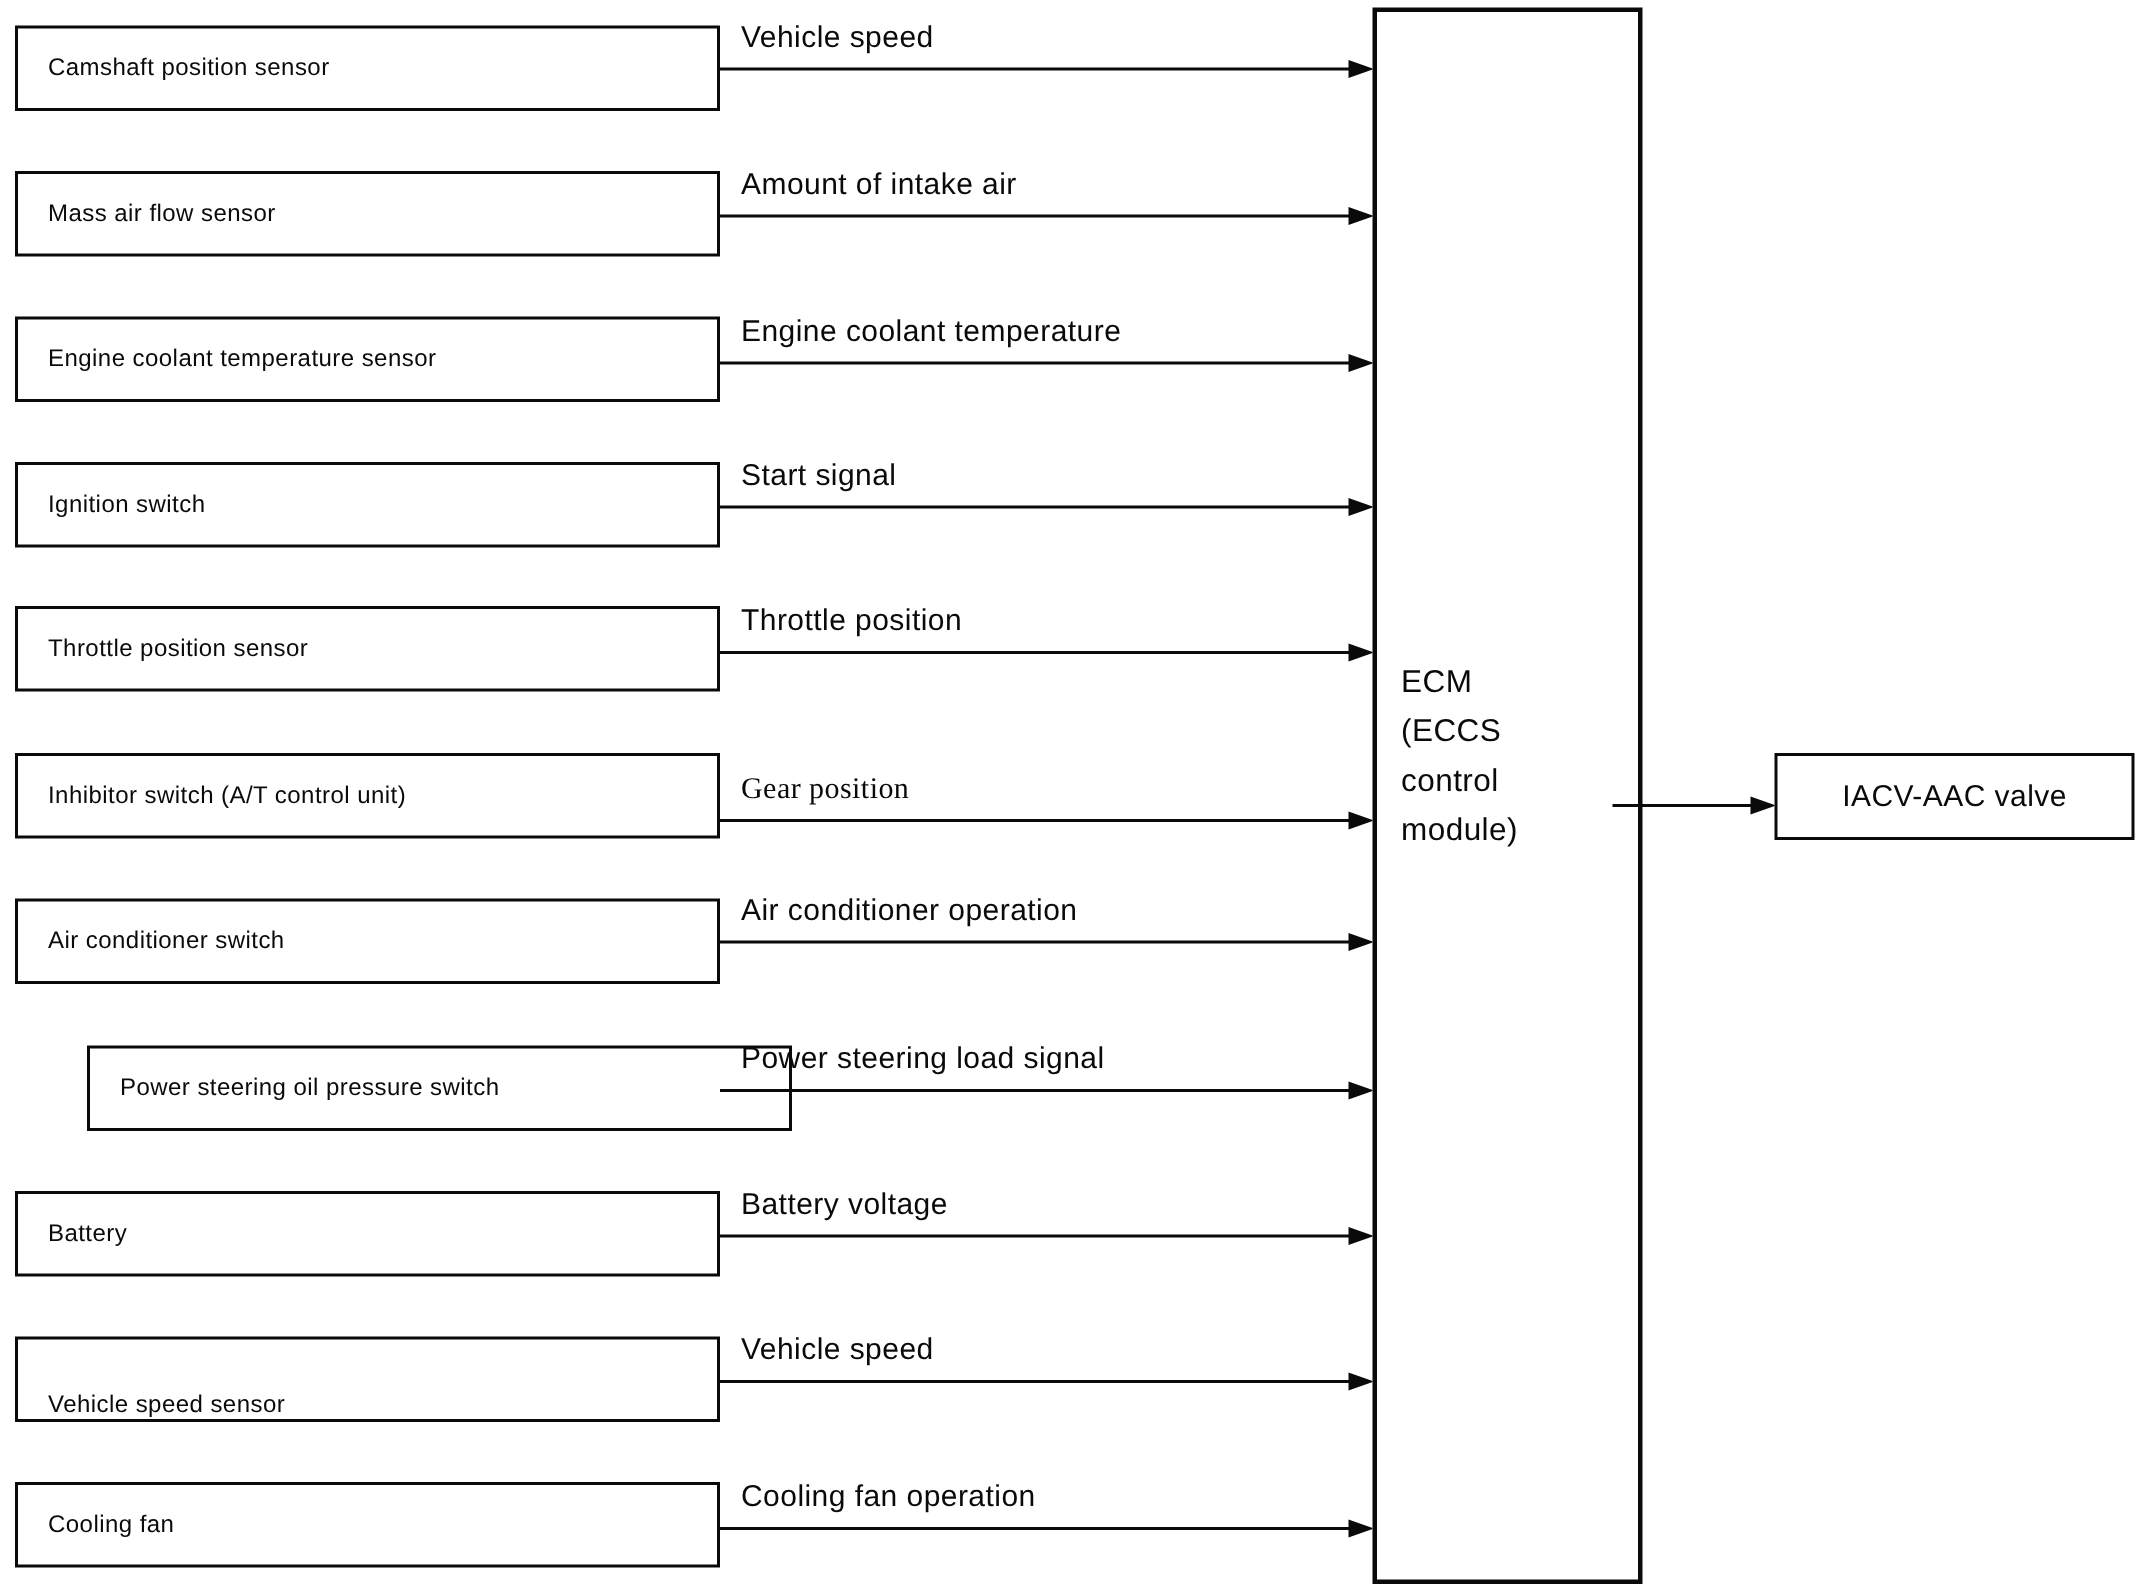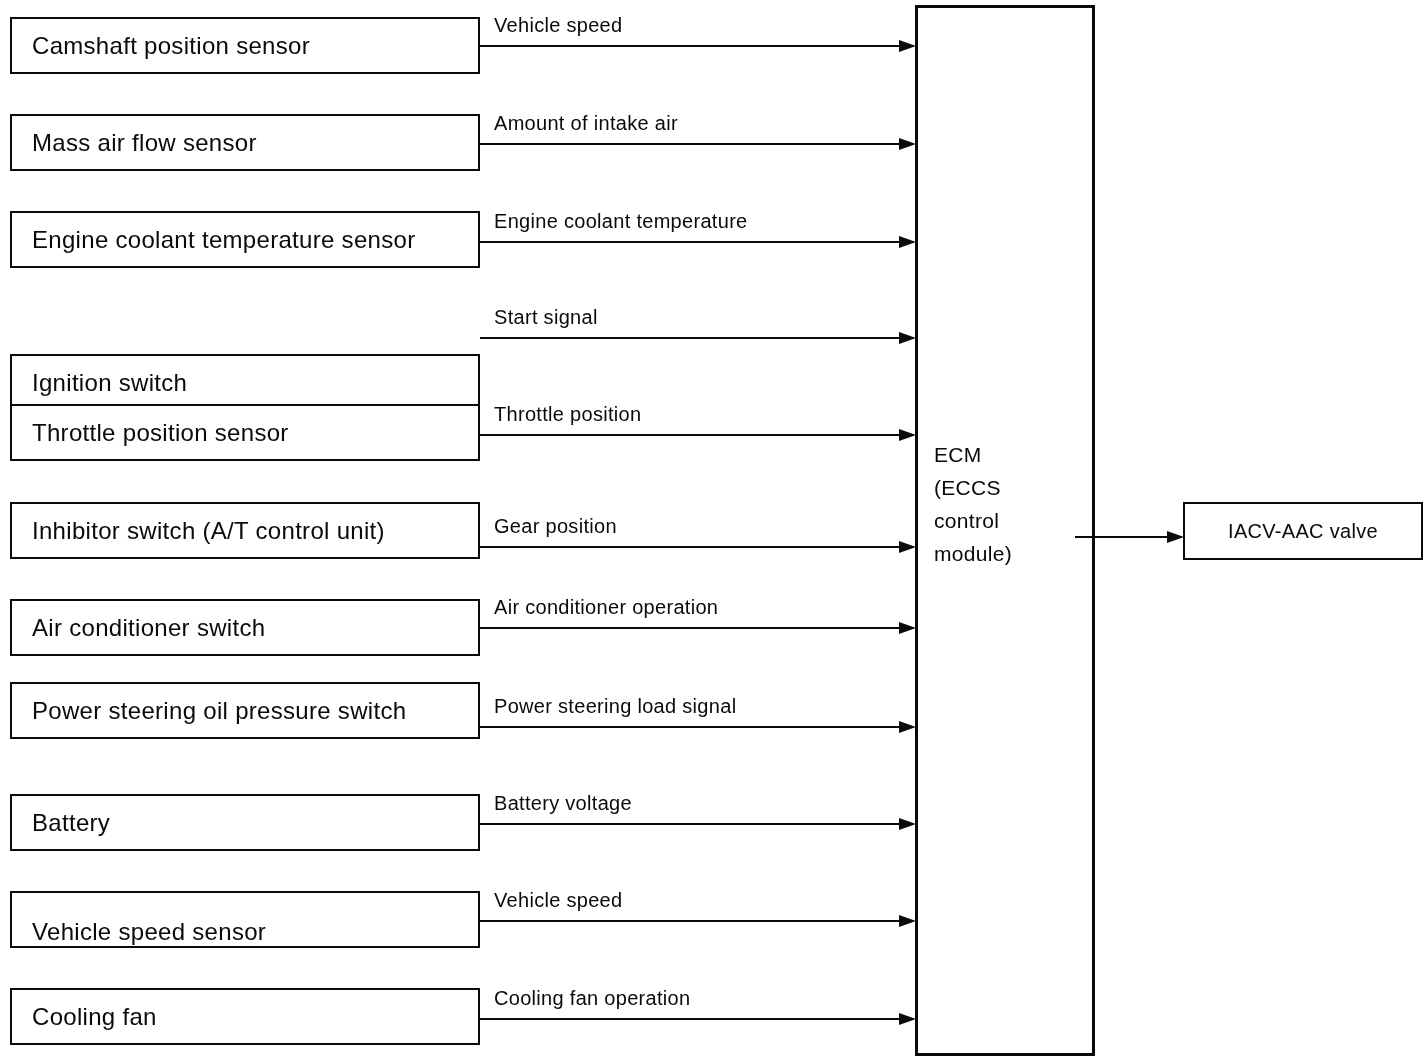--- a/index.html
+++ b/index.html
@@ -24,21 +24,21 @@
     position: absolute;
     left: 10px;
     width: 470px;
     height: 57px;
     border: 2px solid var(--ink);
     box-sizing: border-box;
     background: var(--paper);
     display: flex;
     align-items: center;
     padding-left: 20px;
-    font-size: 24px;
+    font-size: 16px;
     letter-spacing: 0.3px;
     white-space: nowrap;
   }
   .sig-label {
     position: absolute;
     left: 494px;
     font-size: 20px;
     line-height: 24px;
     letter-spacing: 0.3px;
     white-space: nowrap;
@@ -134,57 +134,57 @@
   <div>
     <div class="src-box" style="top: 211px;">
       <span class="src-label">Engine coolant temperature sensor</span>
     </div>
     <div class="sig-label" style="top: 209px;">Engine coolant temperature</div>
     <div class="arrow-line" style="top: 241px;"></div>
     <div class="arrow-head" style="top: 236px; left: 899px;"></div>
   </div>
 
   <div>
-    <div class="src-box" style="top: 308px; margin-top: 46px;">
+    <div class="src-box" style="top: 308px;">
       <span class="src-label">Ignition switch</span>
     </div>
     <div class="sig-label" style="top: 305px;">Start signal</div>
     <div class="arrow-line" style="top: 337px;"></div>
     <div class="arrow-head" style="top: 332px; left: 899px;"></div>
   </div>
 
   <div>
     <div class="src-box" style="top: 404px;">
       <span class="src-label">Throttle position sensor</span>
     </div>
     <div class="sig-label" style="top: 402px;">Throttle position</div>
     <div class="arrow-line" style="top: 434px;"></div>
     <div class="arrow-head" style="top: 429px; left: 899px;"></div>
   </div>
 
   <div>
     <div class="src-box" style="top: 502px;">
       <span class="src-label">Inhibitor switch (A/T control unit)</span>
     </div>
-    <div class="sig-label" style="top: 514px;">Gear position</div>
+    <div class="sig-label" style="top: 514px; font-family: Liberation Serif, serif;">Gear position</div>
     <div class="arrow-line" style="top: 546px;"></div>
     <div class="arrow-head" style="top: 541px; left: 899px;"></div>
   </div>
 
   <div>
     <div class="src-box" style="top: 599px;">
       <span class="src-label">Air conditioner switch</span>
     </div>
     <div class="sig-label" style="top: 595px;">Air conditioner operation</div>
     <div class="arrow-line" style="top: 627px;"></div>
     <div class="arrow-head" style="top: 622px; left: 899px;"></div>
   </div>
 
   <div>
-    <div class="src-box" style="top: 682px;">
+    <div class="src-box" style="top: 697px; margin-left: 48px;">
       <span class="src-label">Power steering oil pressure switch</span>
     </div>
     <div class="sig-label" style="top: 694px;">Power steering load signal</div>
     <div class="arrow-line" style="top: 726px;"></div>
     <div class="arrow-head" style="top: 721px; left: 899px;"></div>
   </div>
 
   <div>
     <div class="src-box" style="top: 794px;">
       <span class="src-label">Battery</span>

